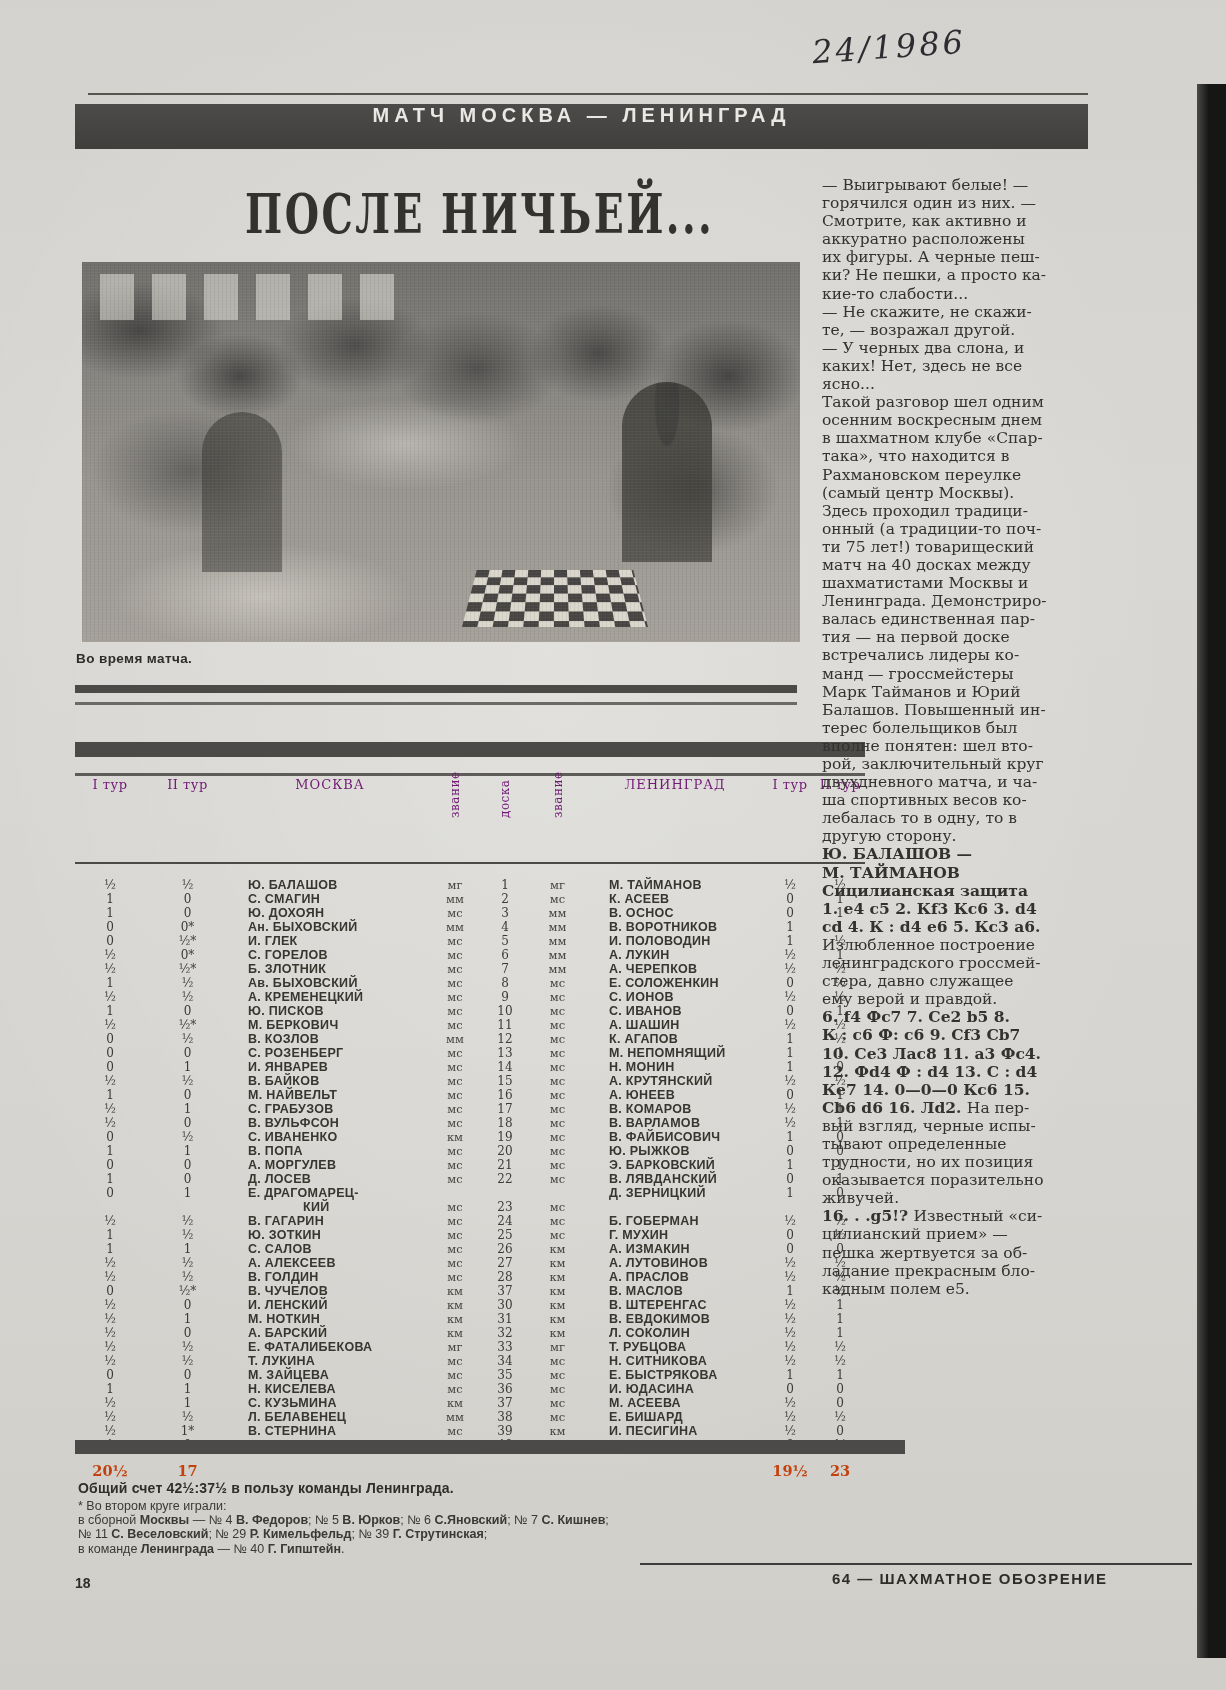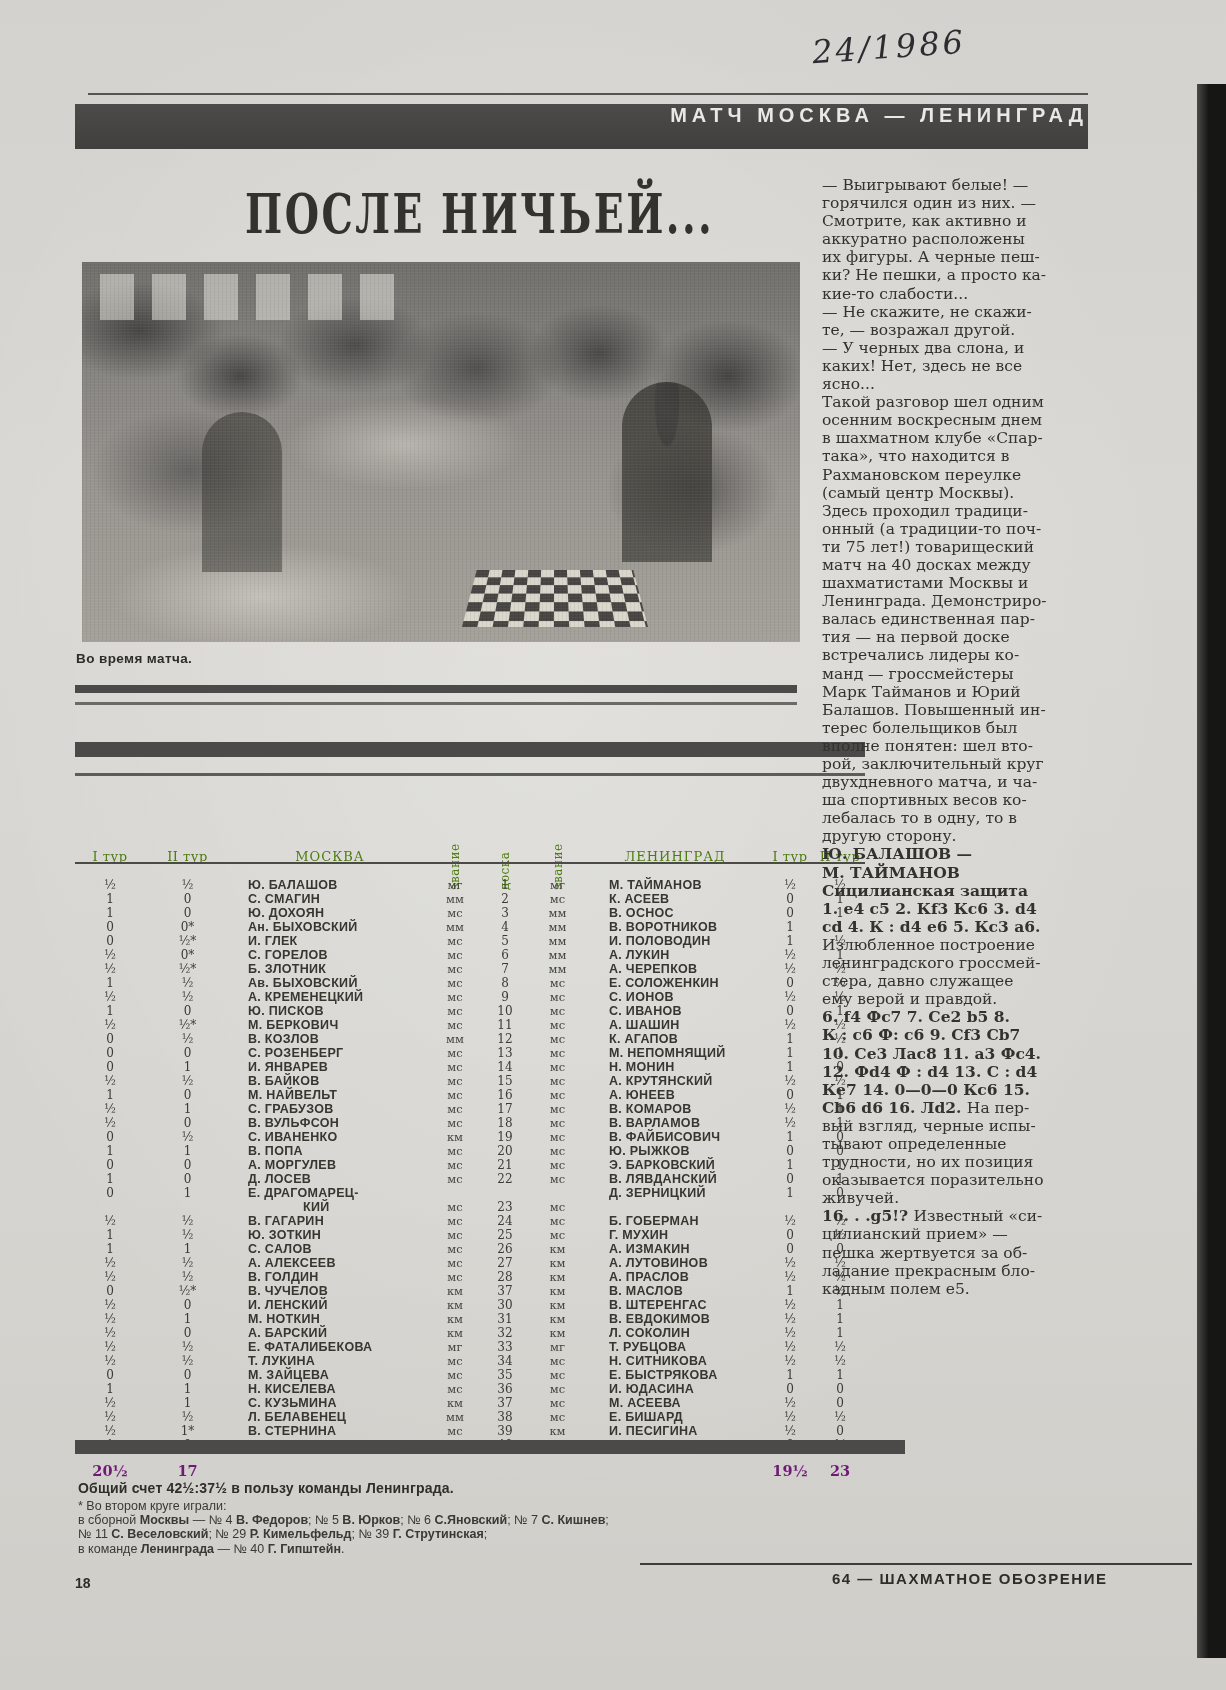--- a/index.html
+++ b/index.html
@@ -12,21 +12,21 @@
   }
   .abs{position:absolute;}
   
   .edge-strip{right:0;top:84px;width:29px;height:1574px;background:linear-gradient(90deg,#4a4a48,#161614 40%);}
   .rule{background:#4b4a48;}
   
   .handwritten{left:812px;top:28px;font:italic 32px "DejaVu Serif",serif;letter-spacing:3px;color:#2c2c31;transform:rotate(-4deg);}
   
   .topline{left:88px;top:93px;width:1000px;height:2px;background:#55544f;}
   .kicker-bar{left:75px;top:104px;width:1013px;height:45px;background:linear-gradient(180deg,#4c4b49,#403f3d);
-    color:#e9e8e4;text-align:right;line-height:45px;
+    color:#e9e8e4;text-align:center;line-height:45px;
     font:bold 20px "Liberation Sans",sans-serif;letter-spacing:5px;}
   
   .headline{left:245px;top:183px;font:bold 48px "DejaVu Serif",serif;letter-spacing:3px;color:#34322e;
     transform:scale(.82,1.12);transform-origin:left top;white-space:nowrap;}
   
   .photo{left:82px;top:262px;width:718px;height:380px;overflow:hidden;
     background:
       radial-gradient(ellipse 120px 70px at 8% 18%, rgba(25,25,25,.55), rgba(0,0,0,0) 70%),
       radial-gradient(ellipse 90px 60px at 22% 30%, rgba(30,30,30,.6), rgba(0,0,0,0) 70%),
       radial-gradient(ellipse 110px 70px at 38% 22%, rgba(35,35,35,.55), rgba(0,0,0,0) 70%),
@@ -50,40 +50,40 @@
     background:linear-gradient(180deg,#3a3934,#4a4944);opacity:.6;}
   .ph-frames{position:absolute;left:18px;top:12px;width:300px;height:46px;
     background:repeating-linear-gradient(90deg, rgba(235,233,226,.65) 0 34px, rgba(0,0,0,0) 34px 52px);opacity:.8;}
   .caption{left:76px;top:651px;font:bold 13.5px "Liberation Sans",sans-serif;color:#2e2d2a;letter-spacing:.4px;}
   .cap-rule1{left:75px;top:685px;width:722px;height:8px;}
   .cap-rule2{left:75px;top:702px;width:722px;height:3px;background:#6b6a66;}
   
   .pre-rule1{left:75px;top:742px;width:790px;height:15px;}
   .pre-rule2{left:75px;top:773px;width:790px;height:3px;background:#5d5c58;}
   .tgrid{display:grid;grid-template-columns:70px 85px 200px 50px 50px 55px 180px 50px 50px;}
-  .thead{left:75px;top:812px;width:790px;height:78px;align-items:end;color:#4d7c0f;}
+  .thead{left:75px;top:740px;width:790px;height:78px;align-items:end;color:#701a75;}
   .thead .h{font:13px "DejaVu Serif",serif;text-align:center;padding-bottom:26px;letter-spacing:.5px;}
   .thead .h.team{letter-spacing:1px;}
   .thead .v{writing-mode:vertical-rl;transform:rotate(180deg);justify-self:center;font:12px "DejaVu Serif",serif;
     padding-left:0;height:64px;letter-spacing:.5px;}
   .head-rule{left:75px;top:862px;width:790px;height:2px;}
   .rows{left:75px;top:878px;width:790px;}
   .row{align-items:start;line-height:13.5px;}
   .row span, .row div.namec{display:block;}
   .score{font:12px "DejaVu Serif",serif;text-align:center;color:#3b3a36;}
   .namec{font:bold 12.5px "Liberation Sans",sans-serif;color:#37362f;letter-spacing:.3px;white-space:nowrap;}
   .namec.m{padding-left:18px;}
   .namec.l{padding-left:24px;}
   .title{font:11.5px "DejaVu Serif",serif;text-align:center;color:#44433e;}
   .board{font:12px "DejaVu Serif",serif;text-align:center;color:#3b3a36;}
   .low{margin-top:13.5px;}
   .indent2{padding-left:55px;}
   .post-rule{left:75px;top:1440px;width:830px;height:14px;}
   .totals{left:75px;top:1462px;width:790px;}
-  .totals .score{font:14.5px "DejaVu Serif",serif;font-weight:bold;color:#701a75;}
+  .totals .score{font:14.5px "DejaVu Serif",serif;font-weight:bold;color:#c2410c;}
   .summary{left:78px;top:1480px;font:bold 14px "Liberation Sans",sans-serif;color:#2f2e2a;letter-spacing:.2px;}
   .footnote{left:78px;top:1499px;width:700px;font:12.5px "Liberation Sans",sans-serif;line-height:14.2px;color:#3a3935;}
   .footnote .b{font-weight:bold;}
   
   .article{left:822px;top:176px;width:272px;font:15.5px "DejaVu Serif",serif;line-height:18.1px;color:#34322e;}
   .blk{white-space:pre-line;}
   .blk .b{font-weight:bold;}
   
   .footer-rule{left:640px;top:1563px;width:552px;height:2px;background:#3d3c3a;}
   .footer{left:832px;top:1570px;font:bold 15px "Liberation Sans",sans-serif;letter-spacing:1.5px;color:#2e2d2a;}

